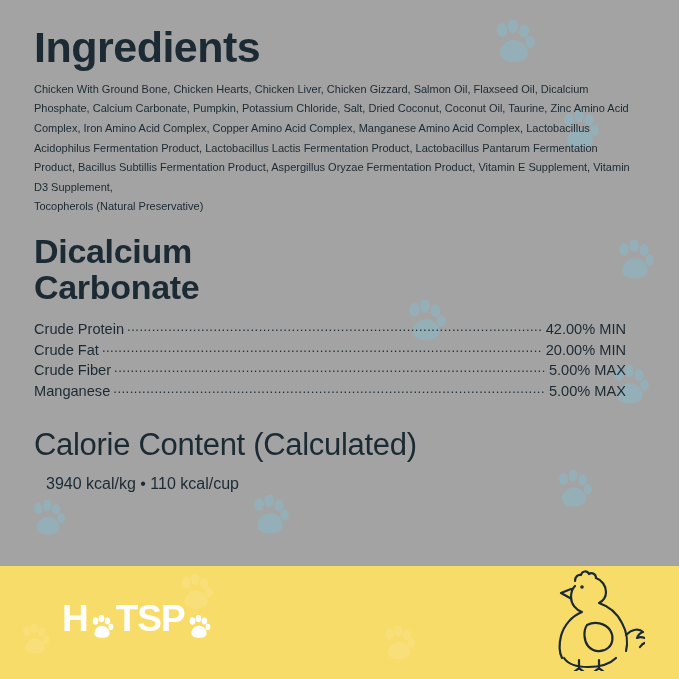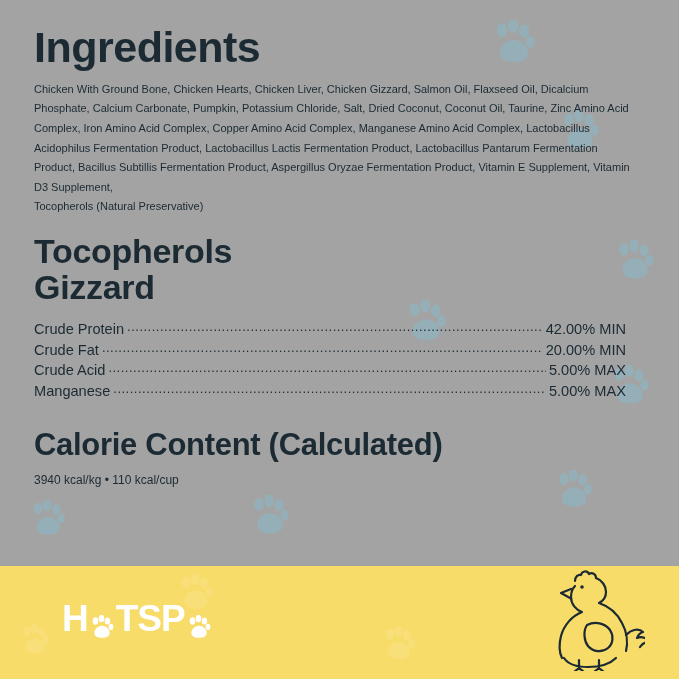--- a/index.html
+++ b/index.html
@@ -85,29 +85,29 @@
     letter-spacing: 0.5px;
     font-size: 13px;
     position: relative;
     top: -2px;
   }
   .ga-value {
     white-space: nowrap;
   }
   .cal-title {
     font-size: 31px;
-    font-weight: bold;
+    font-weight: normal;
     color: #1b2a33;
     margin: 26px 0 10px 0;
     letter-spacing: -0.3px;
   }
   .cal-text {
-    font-size: 12px;
-    color: #1b2a33;
-    margin: 0;
+    font-size: 16px;
+    color: #1b2a33;
+    margin: 12px;
   }
   
   .footer {
     position: absolute;
     left: 0;
     bottom: 0;
     width: 679px;
     height: 113px;
     background: #f8dc6a;
     z-index: 3;
@@ -232,35 +232,35 @@
       </g>
     </svg>
   </div>
 
   <div class="content">
 
     <h1 class="section-title">Ingredients</h1>
 
     <p class="ingredients-text"><span>Chicken With Ground Bone, Chicken Hearts, Chicken Liver, Chicken Gizzard, Salmon Oil, Flaxseed Oil, Dicalcium Phosphate, Calcium Carbonate, Pumpkin, Potassium Chloride, Salt, Dried Coconut, Coconut Oil, Taurine, Zinc Amino Acid Complex, Iron Amino Acid Complex, Copper Amino Acid Complex, Manganese Amino Acid Complex, Lactobacillus Acidophilus Fermentation Product, Lactobacillus Lactis Fermentation Product, Lactobacillus Pantarum Fermentation Product, Bacillus Subtillis Fermentation Product, Aspergillus Oryzae Fermentation Product, Vitamin E Supplement, Vitamin D3 Supplement,</span><br><span>Tocopherols (Natural Preservative)</span></p>
 
-    <h1 class="ga-title"><span>Tocopherols</span><br><span>Gizzard</span></h1>
+    <h1 class="ga-title"><span>Dicalcium</span><br><span>Carbonate</span></h1>
 
     <div class="ga-table">
       <div class="ga-line">
         <span class="ga-name">Crude Protein</span>
         <span class="ga-dots">......................................................................................................................</span>
         <span class="ga-value">42.00% MIN</span>
       </div>
       <div class="ga-line">
         <span class="ga-name">Crude Fat</span>
         <span class="ga-dots">......................................................................................................................</span>
         <span class="ga-value">20.00% MIN</span>
       </div>
       <div class="ga-line">
-        <span class="ga-name">Crude Acid</span>
+        <span class="ga-name">Crude Fiber</span>
         <span class="ga-dots">......................................................................................................................</span>
         <span class="ga-value">5.00% MAX</span>
       </div>
       <div class="ga-line">
         <span class="ga-name">Manganese</span>
         <span class="ga-dots">......................................................................................................................</span>
         <span class="ga-value">5.00% MAX</span>
       </div>
     </div>
 

